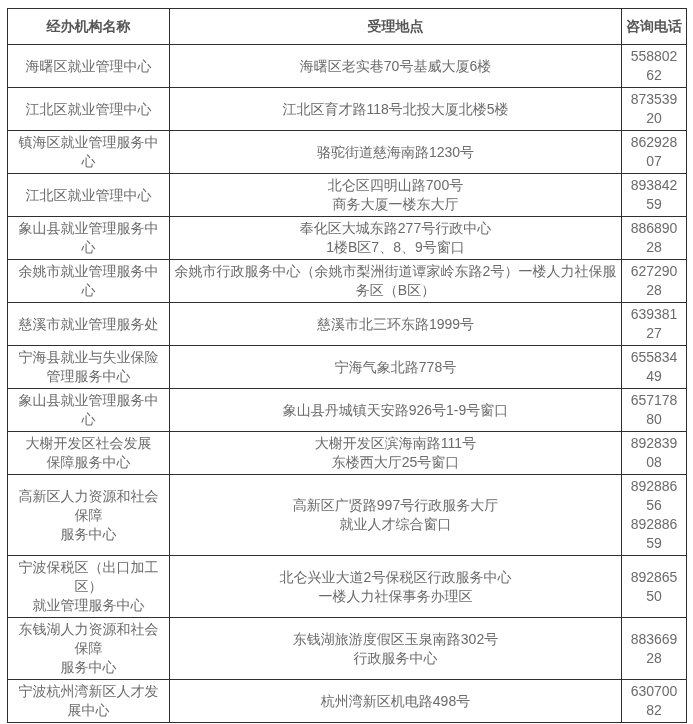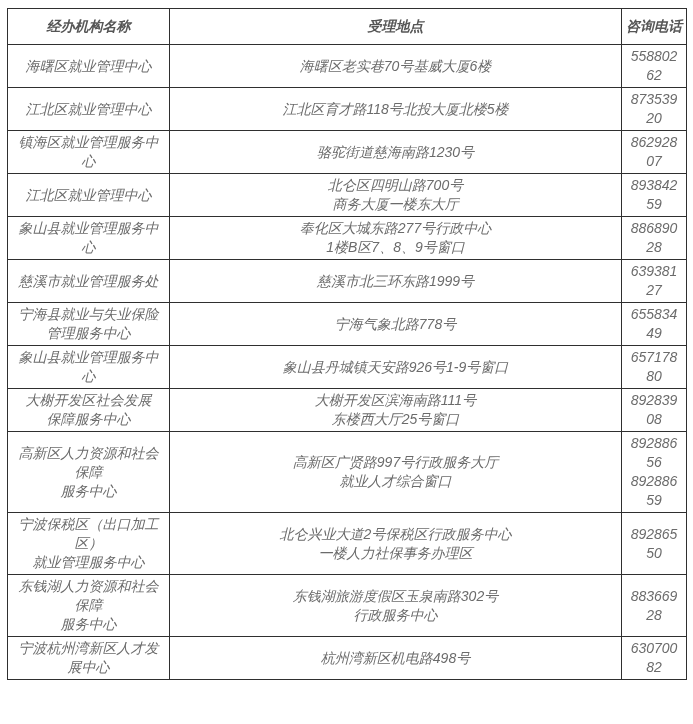--- a/index.html
+++ b/index.html
@@ -27,21 +27,20 @@
     col.col-phone  { width: 65px; }
     th, td {
       border: 1px solid #2f2f2f;
       text-align: center;
       vertical-align: middle;
       font-size: 14px;
       line-height: 19px;
       padding: 2px 4px;
       white-space: pre-line;
       background: #ffffff;
-      font-style: italic;
     }
     th {
       font-weight: 700;
       color: #565656;
       height: 36px;
     }
     td {
       color: #6b6b6b;
     }
     td.cell-phone {
@@ -89,20 +88,25 @@
 商务大厦一楼东大厅</td>
           <td class="cell cell-phone">89384259</td>
         </tr>
         <tr>
           <td class="cell cell-name">象山县就业管理服务中心</td>
           <td class="cell cell-address">奉化区大城东路277号行政中心
 1楼B区7、8、9号窗口</td>
           <td class="cell cell-phone">88689028</td>
         </tr>
         <tr>
+          <td class="cell cell-name">余姚市就业管理服务中心</td>
+          <td class="cell cell-address">余姚市行政服务中心（余姚市梨洲街道谭家岭东路2号）一楼人力社保服务区（B区）</td>
+          <td class="cell cell-phone">62729028</td>
+        </tr>
+        <tr>
           <td class="cell cell-name">慈溪市就业管理服务处</td>
           <td class="cell cell-address">慈溪市北三环东路1999号</td>
           <td class="cell cell-phone">63938127</td>
         </tr>
         <tr>
           <td class="cell cell-name">宁海县就业与失业保险管理服务中心</td>
           <td class="cell cell-address">宁海气象北路778号</td>
           <td class="cell cell-phone">65583449</td>
         </tr>
         <tr>

